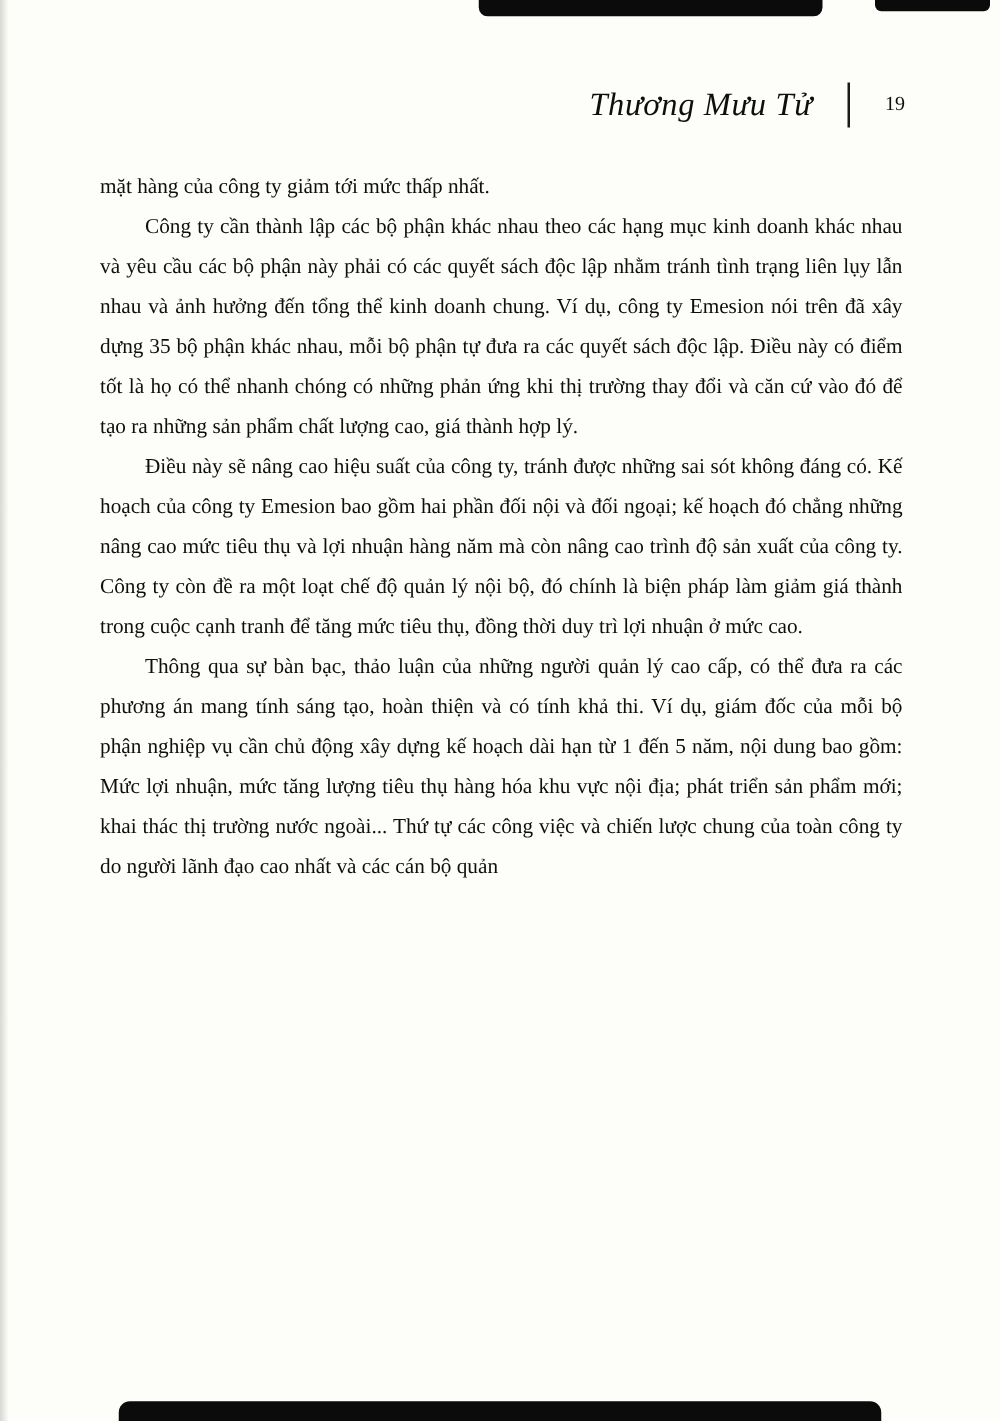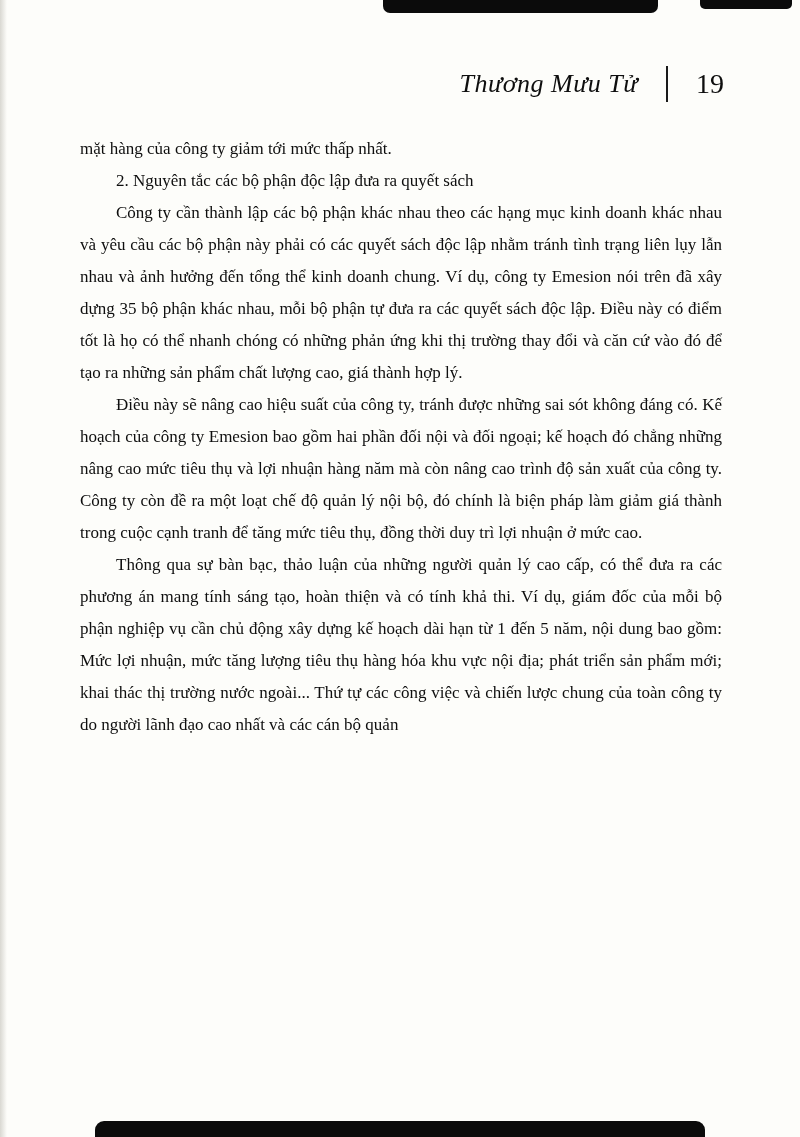--- a/index.html
+++ b/index.html
@@ -42,21 +42,21 @@
     font-style: italic;
     font-size: 26px;
     letter-spacing: 0.5px;
   }
   .header .divider {
     width: 2px;
     height: 36px;
     background: #1a1a1a;
   }
   .header .pagenum {
-    font-size: 28px;
+    font-size: 16px;
   }
 
   .content {
     position: absolute;
     top: 133px;
     left: 80px;
     width: 642px;
     font-size: 17px;
     line-height: 32px;
     text-align: justify;
@@ -75,19 +75,18 @@
   <div class="scan-blob bottom"></div>
 
   <div class="header">
     <span class="title">Thương Mưu Tử</span>
     <span class="divider"></span>
     <span class="pagenum">19</span>
   </div>
 
   <div class="content">
     <p>mặt hàng của công ty giảm tới mức thấp nhất.</p>
-    <p class="indent">2. Nguyên tắc các bộ phận độc lập đưa ra quyết sách</p>
     <p class="indent">Công ty cần thành lập các bộ phận khác nhau theo các hạng mục kinh doanh khác nhau và yêu cầu các bộ phận này phải có các quyết sách độc lập nhằm tránh tình trạng liên lụy lẫn nhau và ảnh hưởng đến tổng thể kinh doanh chung. Ví dụ, công ty Emesion nói trên đã xây dựng 35 bộ phận khác nhau, mỗi bộ phận tự đưa ra các quyết sách độc lập. Điều này có điểm tốt là họ có thể nhanh chóng có những phản ứng khi thị trường thay đổi và căn cứ vào đó để tạo ra những sản phẩm chất lượng cao, giá thành hợp lý.</p>
     <p class="indent">Điều này sẽ nâng cao hiệu suất của công ty, tránh được những sai sót không đáng có. Kế hoạch của công ty Emesion bao gồm hai phần đối nội và đối ngoại; kế hoạch đó chẳng những nâng cao mức tiêu thụ và lợi nhuận hàng năm mà còn nâng cao trình độ sản xuất của công ty. Công ty còn đề ra một loạt chế độ quản lý nội bộ, đó chính là biện pháp làm giảm giá thành trong cuộc cạnh tranh để tăng mức tiêu thụ, đồng thời duy trì lợi nhuận ở mức cao.</p>
     <p class="indent">Thông qua sự bàn bạc, thảo luận của những người quản lý cao cấp, có thể đưa ra các phương án mang tính sáng tạo, hoàn thiện và có tính khả thi. Ví dụ, giám đốc của mỗi bộ phận nghiệp vụ cần chủ động xây dựng kế hoạch dài hạn từ 1 đến 5 năm, nội dung bao gồm: Mức lợi nhuận, mức tăng lượng tiêu thụ hàng hóa khu vực nội địa; phát triển sản phẩm mới; khai thác thị trường nước ngoài... Thứ tự các công việc và chiến lược chung của toàn công ty do người lãnh đạo cao nhất và các cán bộ quản</p>
   </div>
 
 </div>
 
 </body></html>

